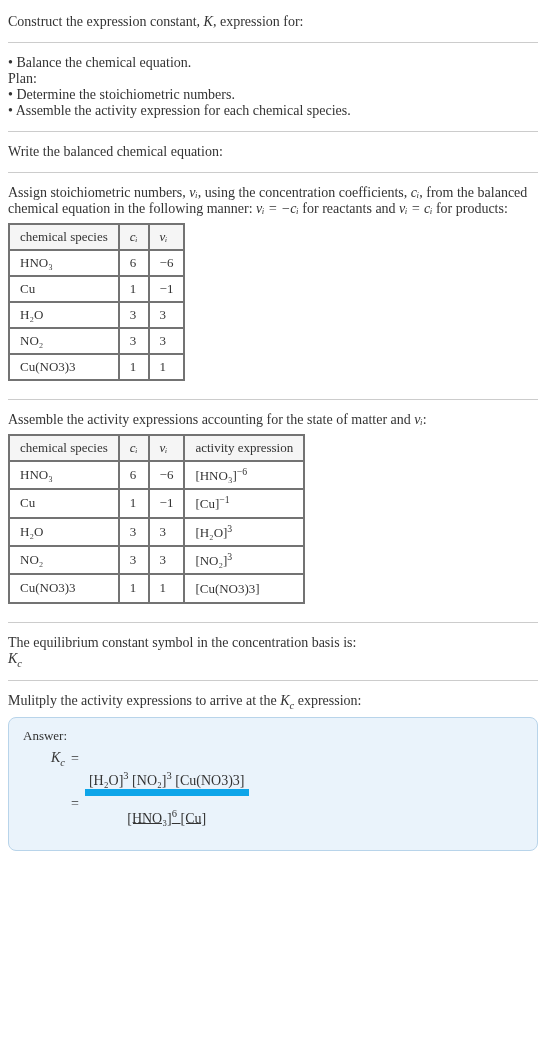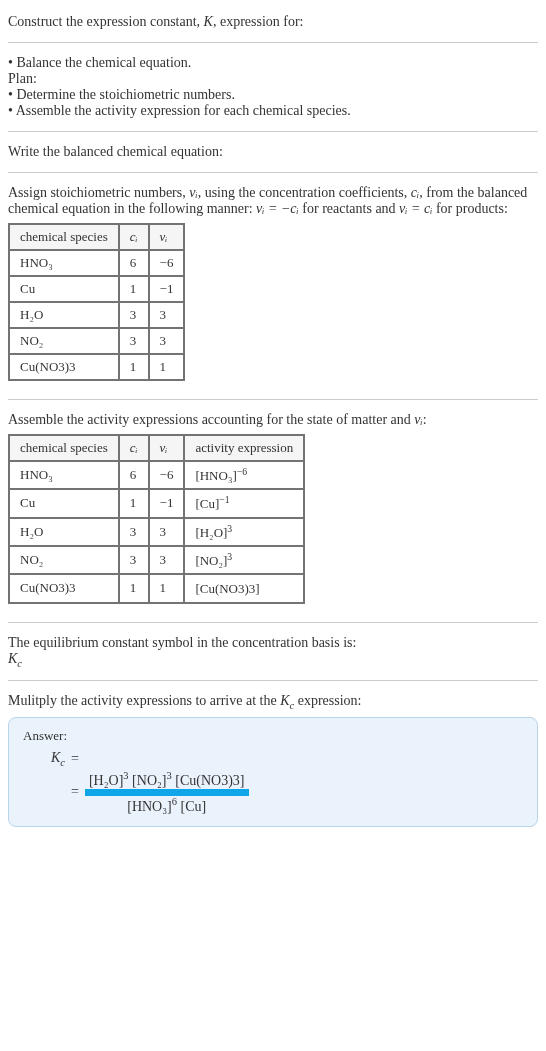--- a/index.html
+++ b/index.html
@@ -55,21 +55,22 @@
     vertical-align: middle;
     text-align: center;
   }
   .frac .num {
     display: block;
     border-bottom: 7px solid #0ea5e9;
     padding: 0 4px;
   }
   .frac .den {
     display: block;
-    padding: 0 4px;
+    padding: 12px 4px;
+    text-decoration: underline;
   }
   .eqline {
     display: flex;
     align-items: center;
     gap: 6px;
     margin: 2px 0;
   }
 </style>
 </head>
 <body>

